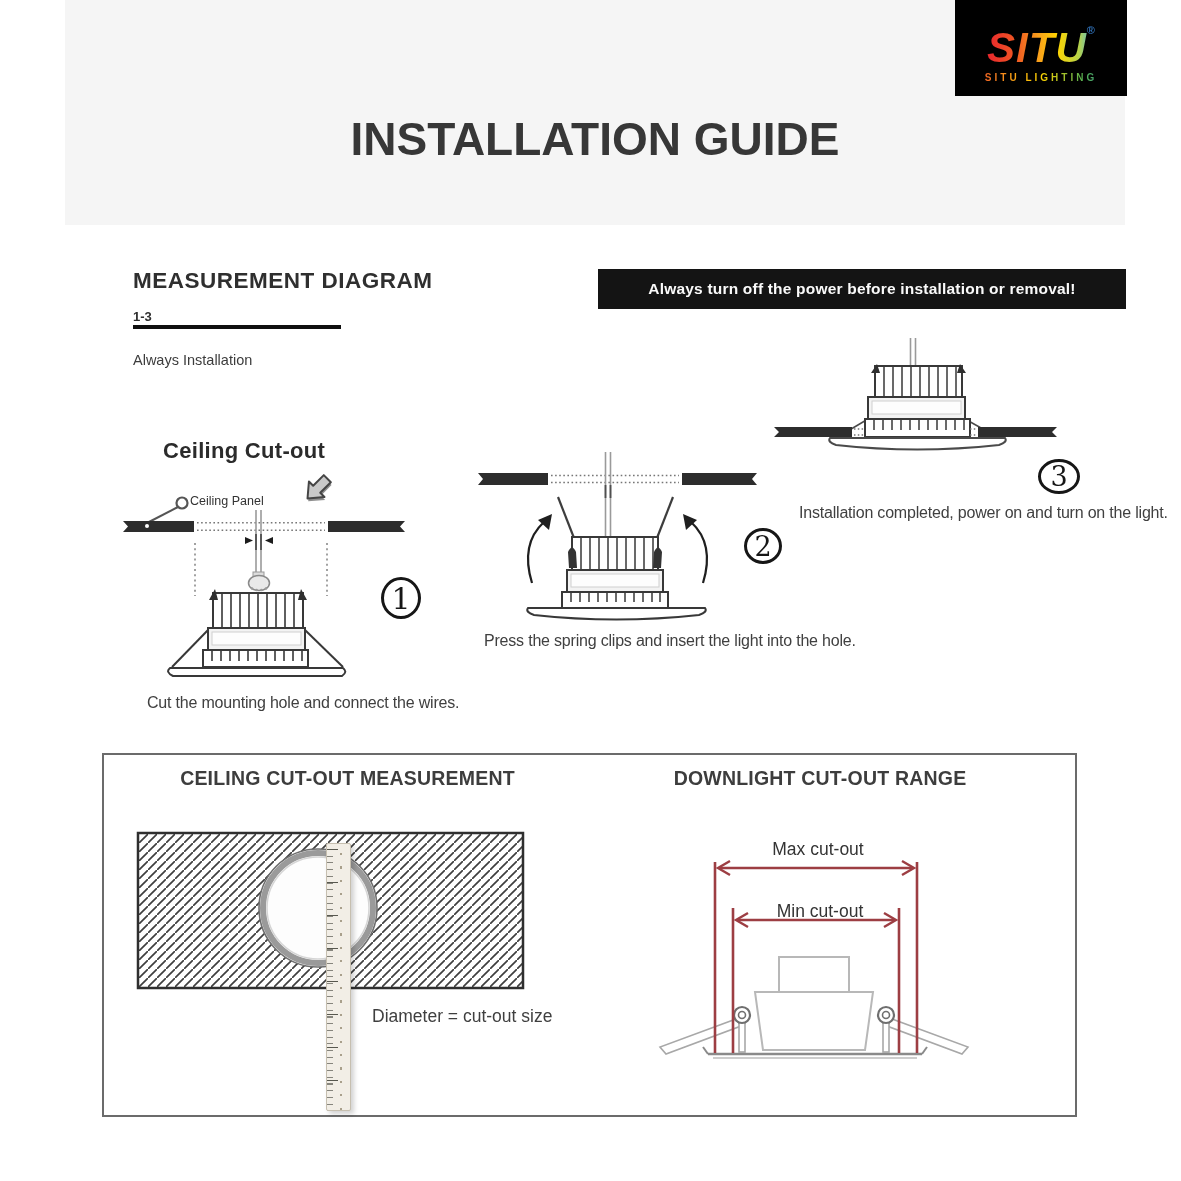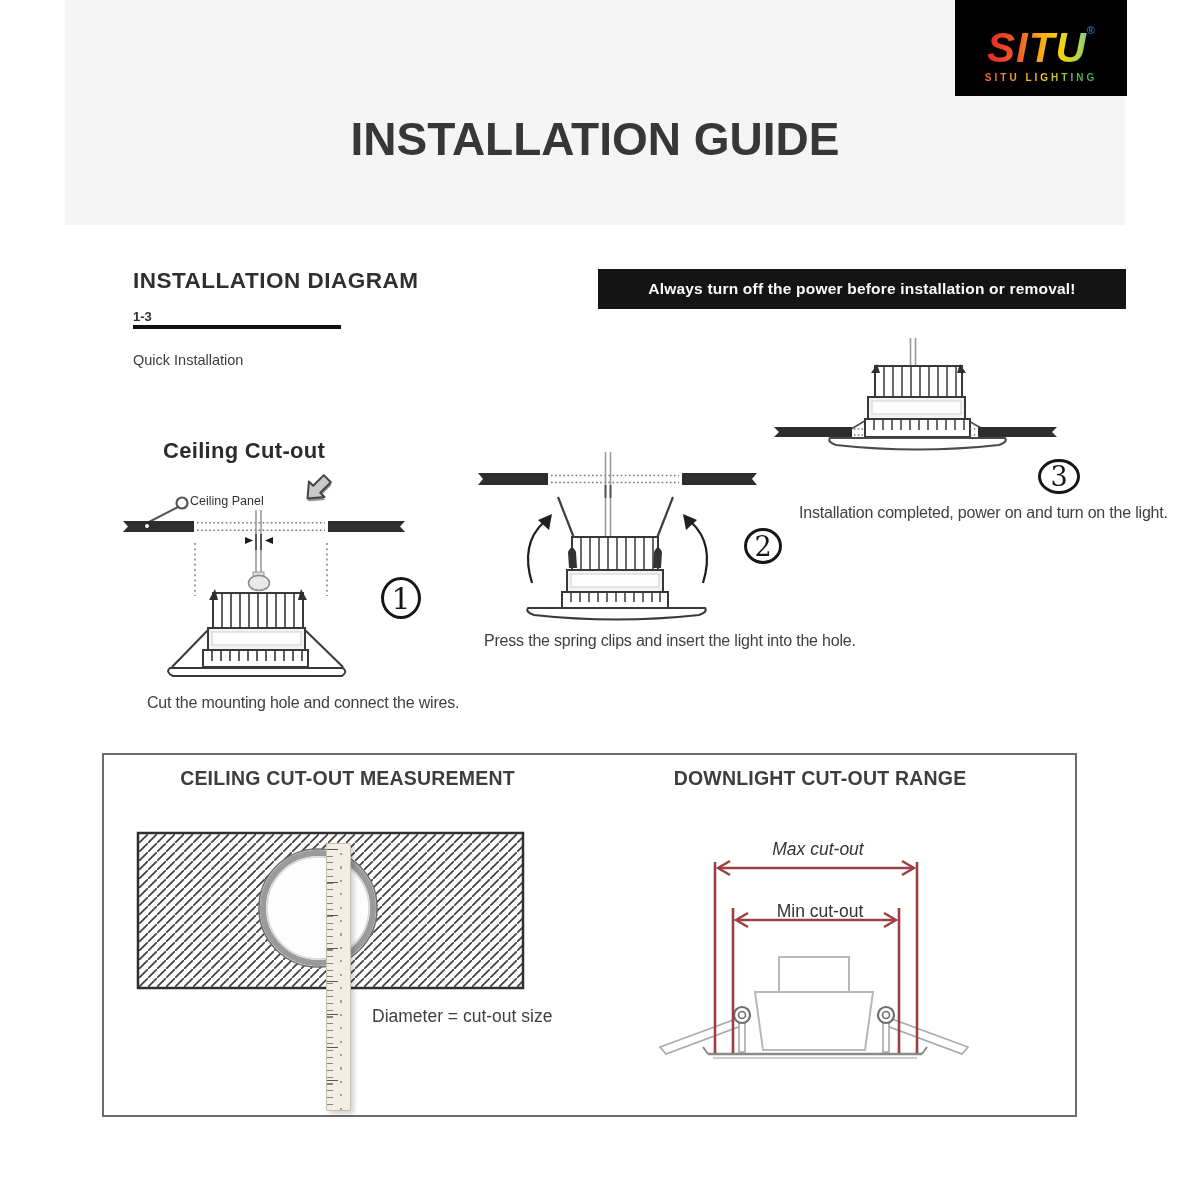--- a/index.html
+++ b/index.html
@@ -47,21 +47,21 @@
   .num2{left:744px;top:528px;width:38px;height:36px;font-size:27px;}
   .num3{left:1038px;top:459px;width:42px;height:35px;font-size:27px;}
 
   
   .measure-box{left:102px;top:753px;width:975px;height:364px;border:2px solid #6b6b6b;background:#fff;}
   .panel-heading{font-size:19.5px;font-weight:bold;color:#3d3d3d;text-align:center;letter-spacing:.2px;}
   .head-left{left:160px;top:767px;width:375px;}
   .head-right{left:655px;top:767px;width:330px;}
   .diameter-note{left:372px;top:1006px;font-size:17.5px;color:#3f3f3f;}
   .dim-label{font-size:17.5px;color:#343434;text-align:center;}
-  .max-label{left:758px;top:839px;width:120px;font-style:italic;}
+  .max-label{left:758px;top:839px;width:120px;}
   .min-label{left:760px;top:873px;width:120px;margin-top:28px;}
 
   .ruler{left:326px;top:843px;width:25px;height:268px;border:1px solid #c6bfb0;border-radius:2px;
          background-color:#f2eee6;
          background-image:
            repeating-linear-gradient(to bottom,#58584f 0 1.3px,transparent 1.3px 33px),
            repeating-linear-gradient(to bottom,rgba(88,88,80,.7) 0 1.1px,transparent 1.1px 6.7px),
            repeating-linear-gradient(to bottom,#a9a08c 0 2.2px,transparent 2.2px 13.4px);
          background-size:11px 100%,6px 100%,2px 100%;
          background-position:0 5px,0 5px,13px 9px;
@@ -74,24 +74,24 @@
 
 <div class="page">
 
   <div class="abs header-band"></div>
   <div class="abs page-title">INSTALLATION GUIDE</div>
   <div class="abs logo">
     <div class="logo-brand-row"><span class="logo-brand">SITU</span><span class="logo-reg">®</span></div>
     <div class="logo-sub">SITU LIGHTING</div>
   </div>
 
-  <div class="abs section-heading">INSTALLATION DIAGRAM</div>
+  <div class="abs section-heading">MEASUREMENT DIAGRAM</div>
   <div class="abs section-range">1-3</div>
   <div class="abs range-underline"></div>
-  <div class="abs section-sub">Quick Installation</div>
+  <div class="abs section-sub">Always Installation</div>
 
   <div class="abs warning-banner">
     <span class="warning-text">Always turn off the power before installation or removal!</span>
   </div>
 
   <div class="abs step1-title">Ceiling Cut-out</div>
   <svg class="abs" style="left:120px;top:430px;" width="295" height="262" viewBox="0 0 295 262">
 
     <g transform="translate(196,60) rotate(45)">
       <path d="M-5,-16 L5,-16 L5,-1 L11,-1 L0,12 L-11,-1 L-5,-1 Z" transform="translate(2.5,1.5)" fill="#8f8f8f"></path>

